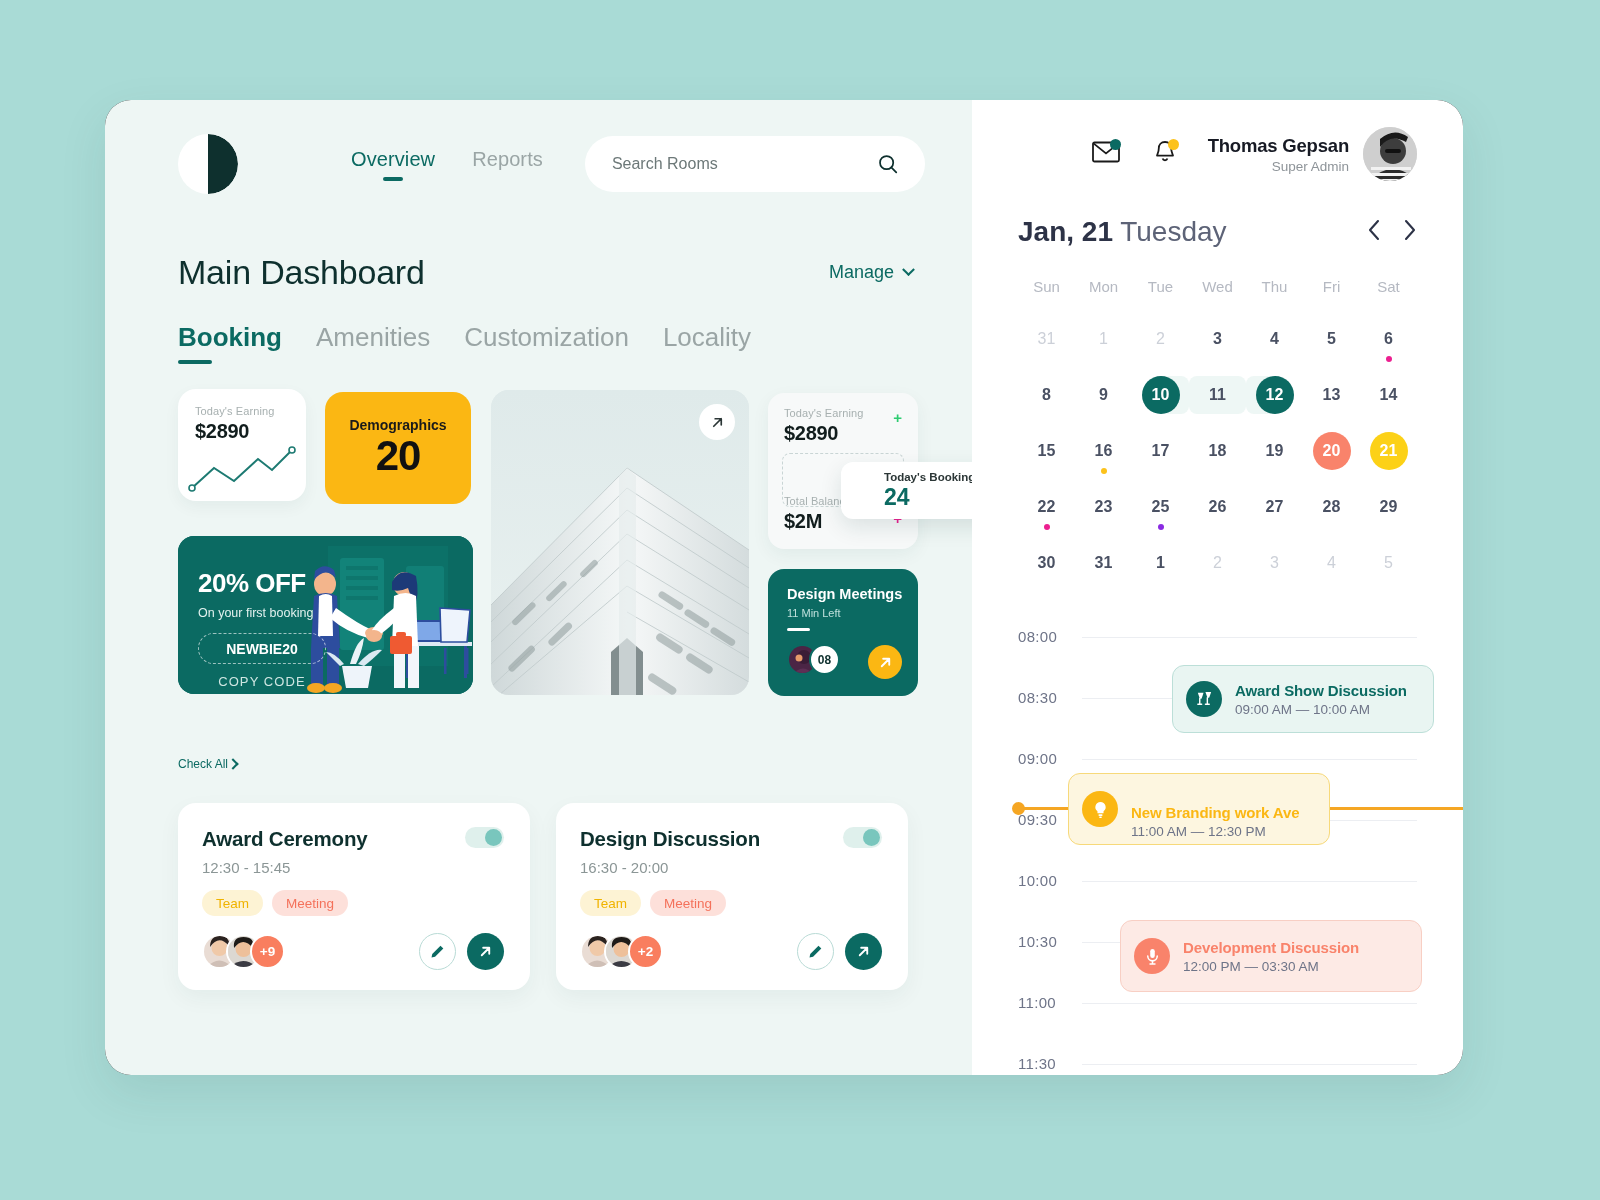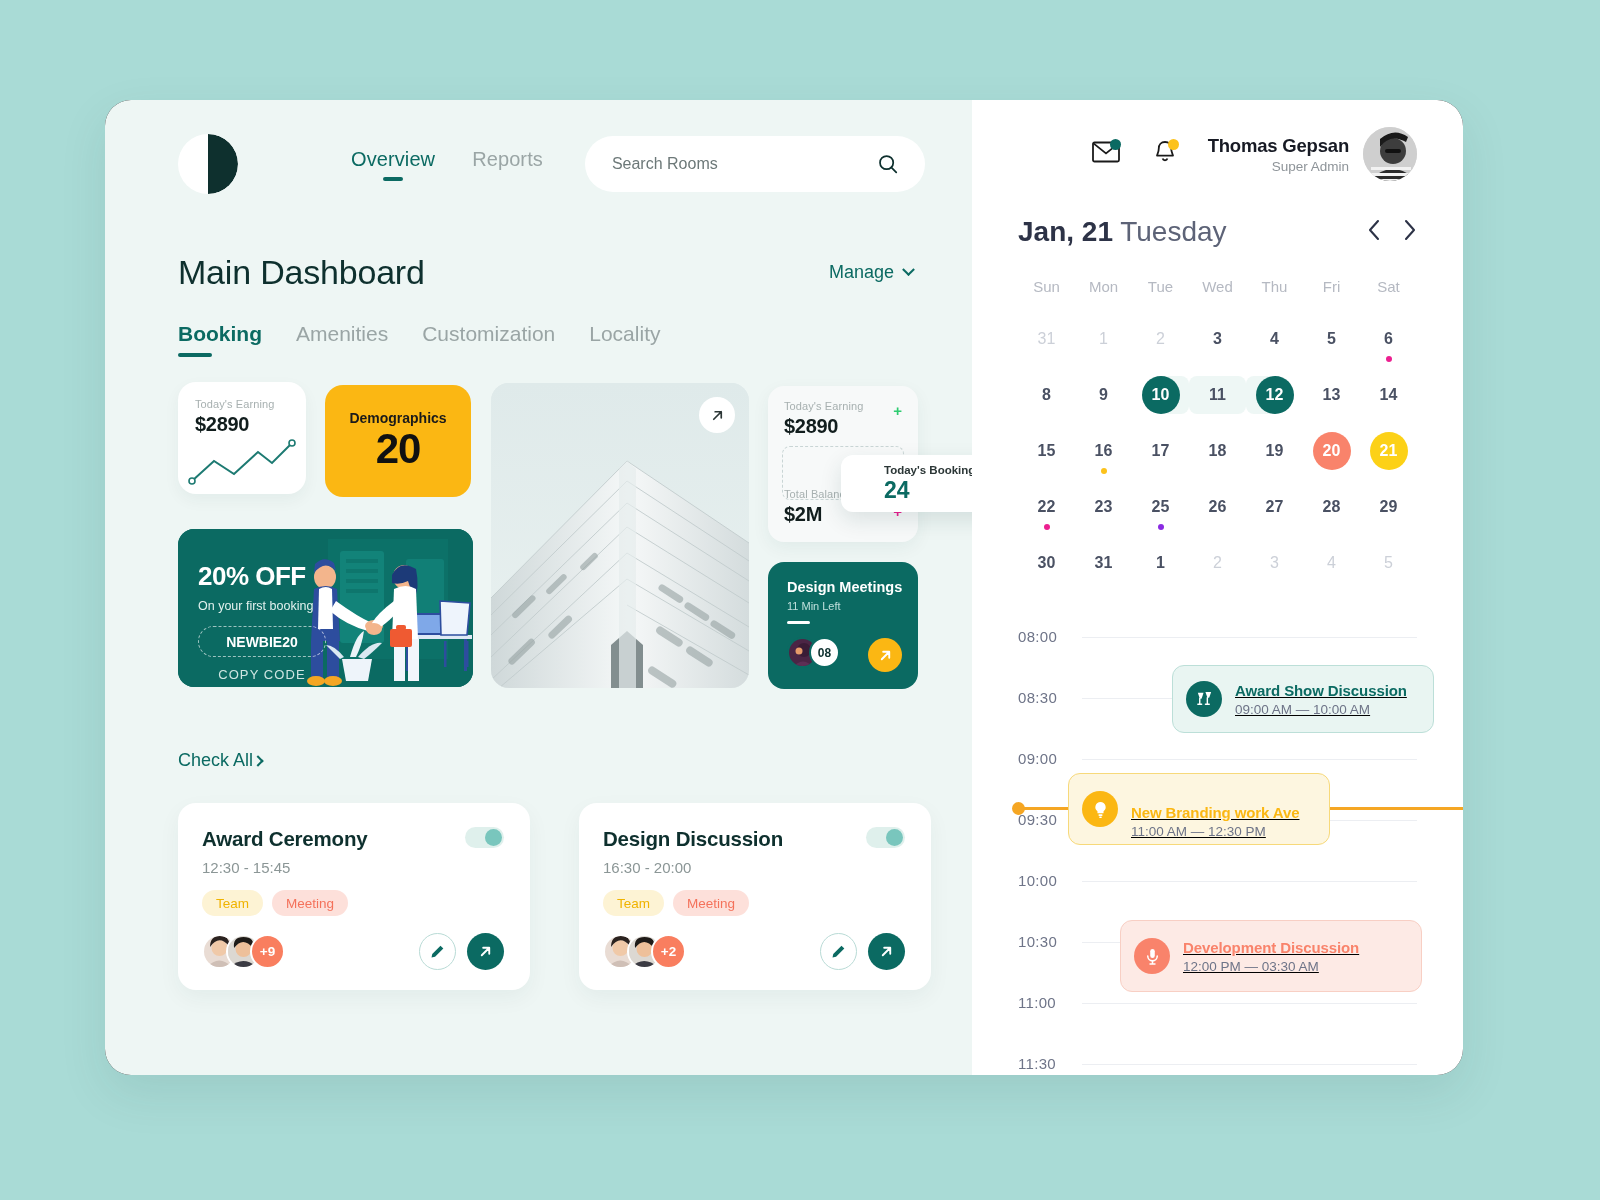--- a/index.html
+++ b/index.html
@@ -70,21 +70,21 @@
   .content { padding: 25px 0 0 73px; }
   .dash-head {
     display: flex; align-items: center; justify-content: space-between;
     width: 735px;
   }
   .dash-title { font-size: 34px; color: #0e302e; font-weight: 400; letter-spacing: -0.2px; }
   .manage { display: flex; align-items: center; gap: 10px; color: #0b6a62; font-size: 18px; cursor: pointer; }
   .chev { width: 9px; height: 9px; border-right: 2px solid #0b6a62; border-bottom: 2px solid #0b6a62; transform: rotate(45deg) translate(-2px,-2px); }
 
   .tabs { display: flex; gap: 34px; margin-top: 30px; }
-  .tab { font-size: 21px; color: #9aa5a5; position: relative; padding-bottom: 11px; cursor: pointer; }
+  .tab { font-size: 26px; color: #9aa5a5; position: relative; padding-bottom: 11px; cursor: pointer; }
   .tab.active { color: #0b6a62; font-weight: 600; }
   .tab.active::after {
     content: ""; position: absolute; left: 0; bottom: 0;
     width: 34px; height: 4px; border-radius: 2px; background: #0b6a62;
   }
 
   
   .widgets { position: relative; margin-top: 25px; width: 740px; height: 310px; }
 
   .card-earning {
@@ -174,24 +174,24 @@
     margin-left: -9px; border: 2px solid #0b6a62;
   }
   .mt-btn {
     position: absolute; right: 16px; bottom: 17px; width: 34px; height: 34px; border-radius: 50%;
     background: #fbb713; display: flex; align-items: center; justify-content: center; cursor: pointer;
   }
 
   
   .ab-head { display: flex; align-items: center; justify-content: space-between; width: 735px; margin-top: 58px; }
   .ab-title { font-size: 31px; color: #0e302e; }
-  .ab-check { color: #0b6a62; font-size: 18px; display: flex; align-items: center; gap: 1px; cursor: pointer;}
+  .ab-check { color: #0b6a62; font-size: 12px; display: flex; align-items: center; gap: 1px; cursor: pointer;}
   .ab-chev { width: 8px; height: 8px; border-top: 2px solid #0b6a62; border-right: 2px solid #0b6a62; transform: rotate(45deg); }
 
-  .booking-row { display: flex; gap: 49px; margin-top: 32px; }
+  .booking-row { display: flex; gap: 26px; margin-top: 32px; }
   .booking {
     width: 352px; height: 187px; background: #fff; border-radius: 18px;
     padding: 24px 26px 0 24px; position: relative;
     box-shadow: 0 8px 22px rgba(20,60,60,.05);
   }
   .bk-top { display: flex; justify-content: space-between; align-items: flex-start; }
   .bk-title { font-size: 20.5px; color: #0e302e; font-weight: 700; letter-spacing: -.2px;}
   .bk-time { font-size: 15px; color: #8b9696; margin-top: 8px; }
   .toggle { width: 39px; height: 21px; border-radius: 11px; background: #dff0ec; position: relative; cursor: pointer; }
   .toggle::after { content:""; position:absolute; right:2px; top:2px; width:17px; height:17px; border-radius:50%; background:#79c6bd; }
@@ -254,21 +254,21 @@
   }
 
   
   .sched { margin-top: 26px; position: relative; padding: 0 0 0 0; }
   .slot { height: 61px; position: relative; }
   .slot-time { position: absolute; left: 46px; top: 11px; font-size: 15px; color: #6e7488; letter-spacing: .3px;}
   .slot-line { position: absolute; left: 110px; right: 46px; top: 20px; height: 1px; background: #eceef2; }
 
   .ev {
     position: absolute; border-radius: 12px; display: flex; align-items: center;
-    padding: 0 0 0 13px; gap: 13px; z-index: 4; cursor: pointer; text-decoration: underline;
+    padding: 0 0 0 13px; gap: 13px; z-index: 4; cursor: pointer;
   }
   .ev-ic { width: 36px; height: 36px; border-radius: 50%; display: flex; align-items: center; justify-content: center; flex: 0 0 auto;}
   .ev-t { font-size: 15px; font-weight: 700; letter-spacing: -.1px;}
   .ev-s { font-size: 13.5px; color: #6e7488; margin-top: 3px; }
 
   .nowline { position: absolute; left: 46px; right: 0; height: 3px; background: #f5a623; z-index: 2; }
   .nowdot { position: absolute; left: 40px; width: 13px; height: 13px; border-radius: 50%; background: #f5a623; z-index: 3; }
 </style>
 </head>
 <body>

